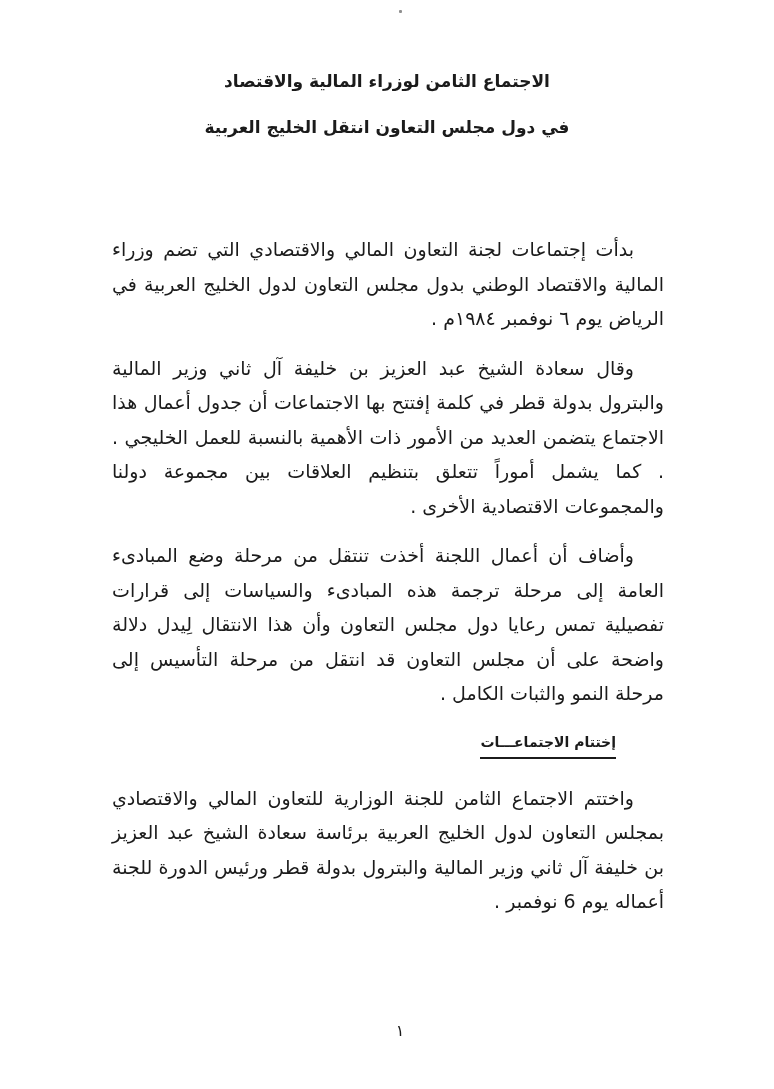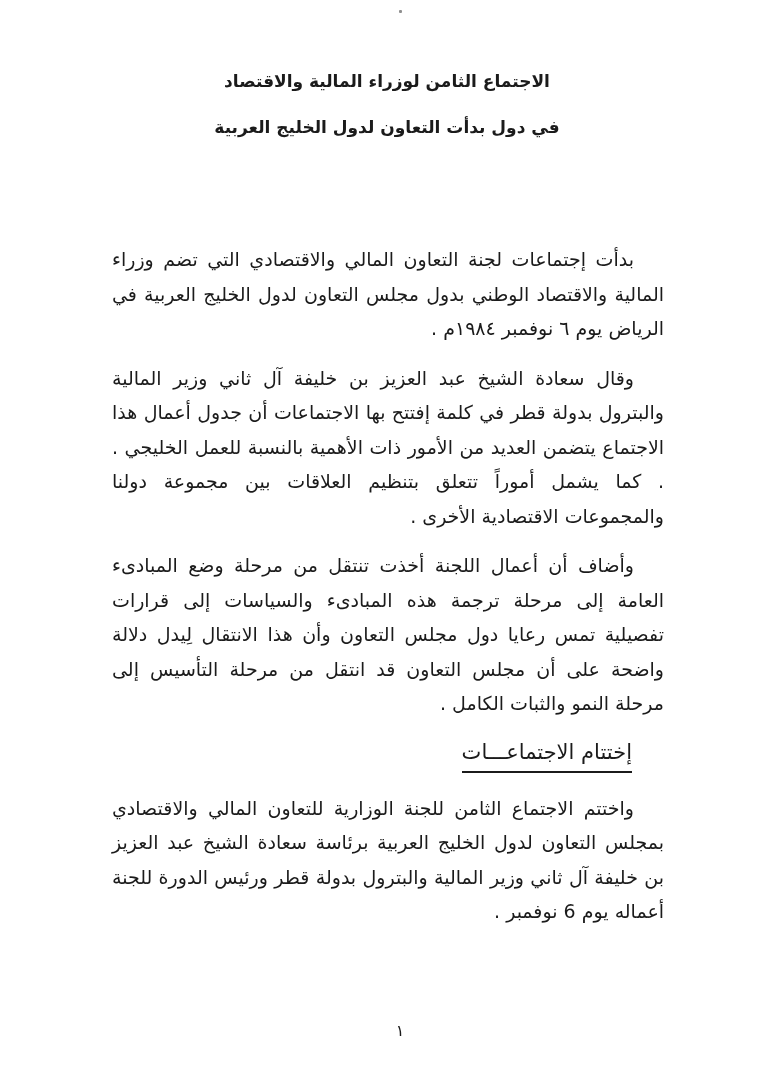--- a/index.html
+++ b/index.html
@@ -42,27 +42,27 @@
   .body-text {
     position: absolute;
     top: 230px;
     right: 110px;
     left: 112px;
     font-size: 19px;
     line-height: 34.5px;
     text-align: justify;
   }
   .body-text p {
-    margin: 12px 0 15px 0;
+    margin: 2px 0 15px 0;
     text-indent: 30px; 
   }
   .section-heading {
-    margin: 16px 32px 24px 0;
-    font-size: 21px;
-    font-weight: normal;
+    margin: 16px 48px 24px 0;
+    font-size: 14px;
+    font-weight: bold;
     line-height: 30px;
   }
   .section-heading .underlined {
     padding-bottom: 7px;
     border-bottom: 2px solid #1b1b1b;
   }
   .page-footer {
     position: absolute;
     top: 1018px;
     left: 0;
@@ -78,21 +78,21 @@
 </style>
 </head>
 <body>
 
 <div class="page">
 
   <div class="speck"></div>
 
   <header class="title-block">
     <div class="title-line">الاجتماع الثامن لوزراء المالية والاقتصاد</div>
-    <div class="title-line">في دول بدأت التعاون لدول الخليج العربية</div>
+    <div class="title-line">في دول مجلس التعاون انتقل الخليج العربية</div>
   </header>
 
   <main class="body-text">
     <p>بدأت إجتماعات لجنة التعاون المالي والاقتصادي التي تضم وزراء المالية والاقتصاد الوطني بدول مجلس التعاون لدول الخليج العربية في الرياض يوم ٦ نوفمبر ١٩٨٤م .</p>
     <p>وقال سعادة الشيخ عبد العزيز بن خليفة آل ثاني وزير المالية والبترول بدولة قطر في كلمة إفتتح بها الاجتماعات أن جدول أعمال هذا الاجتماع يتضمن العديد من الأمور ذات الأهمية بالنسبة للعمل الخليجي . . كما يشمل أموراً تتعلق بتنظيم العلاقات بين مجموعة دولنا والمجموعات الاقتصادية الأخرى .</p>
     <p>وأضاف أن أعمال اللجنة أخذت تنتقل من مرحلة وضع المبادىء العامة إلى مرحلة ترجمة هذه المبادىء والسياسات إلى قرارات تفصيلية تمس رعايا دول مجلس التعاون وأن هذا الانتقال لِيدل دلالة واضحة على أن مجلس التعاون قد انتقل من مرحلة التأسيس إلى مرحلة النمو والثبات الكامل .</p>
 
     <h2 class="section-heading">
       <span class="underlined">إختتام الاجتماعـــات</span>
     </h2>

